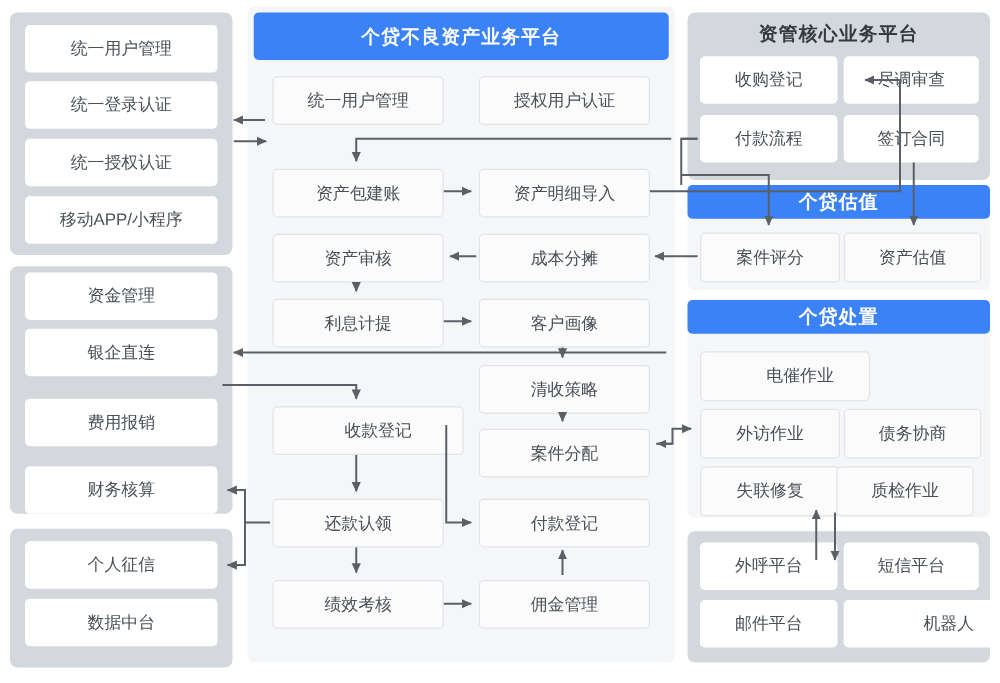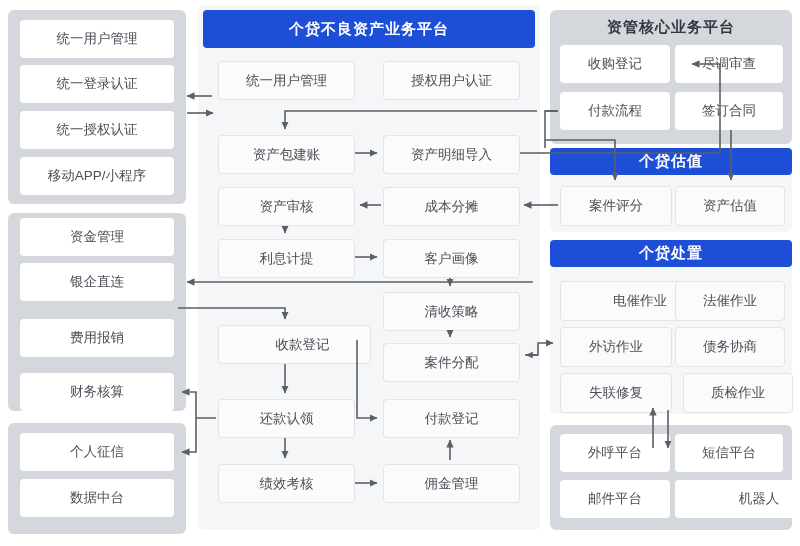--- a/index.html
+++ b/index.html
@@ -8,21 +8,21 @@
     font-family:"Liberation Sans","DejaVu Sans",sans-serif;
     -webkit-font-smoothing:antialiased;
   }
   #stage{position:relative;width:800px;height:546px;overflow:hidden;}
 
   
   .group{position:absolute;background:#d4d7dc;border-radius:6px;}
   
   .panel-light{position:absolute;background:#f4f6f8;border-radius:6px;}
   
-  .bar-blue{position:absolute;background:#1d4ed8;border-radius:4px;
+  .bar-blue{position:absolute;background:#3b82f6;border-radius:4px;
     color:#ffffff;font-size:15px;font-weight:bold;
     display:flex;align-items:center;justify-content:center;letter-spacing:1px;}
   
   .bar-plain{position:absolute;color:#333a42;font-size:15px;font-weight:bold;
     display:flex;align-items:center;justify-content:center;letter-spacing:1px;}
 
   
   .node{position:absolute;background:#ffffff;border-radius:4px;
     display:flex;align-items:center;justify-content:center;
     font-size:13.5px;color:#4a5057;}
@@ -94,25 +94,24 @@
 
   <div class="panel-light" style="left:550px;top:148px;width:242px;height:84px;"></div>
   <div class="bar-blue" style="left:550px;top:148px;width:242px;height:27px;">个贷估值</div>
   <div class="node outline" style="left:560px;top:186px;width:110px;height:38px;">案件评分</div>
   <div class="node outline" style="left:675px;top:186px;width:108px;height:38px;">资产估值</div>
 
   <div class="panel-light" style="left:550px;top:240px;width:242px;height:174px;"></div>
   <div class="bar-blue" style="left:550px;top:240px;width:242px;height:27px;">个贷处置</div>
 
   <div class="node outline" style="left:560px;top:281px;width:110px;height:38px;padding-left:24px;">电催作业</div>
-  <div class="node outline" style="left:675px;top:281px;width:108px;height:38px;">法催作业</div>
   <div class="node outline" style="left:560px;top:327px;width:110px;height:38px;">外访作业</div>
   <div class="node outline" style="left:675px;top:327px;width:108px;height:38px;">债务协商</div>
   <div class="node outline" style="left:560px;top:373px;width:110px;height:38px;">失联修复</div>
-  <div class="node outline" style="left:683px;top:373px;width:108px;height:38px;">质检作业</div>
+  <div class="node outline" style="left:669px;top:373px;width:108px;height:38px;">质检作业</div>
 
   <div class="group" style="left:550px;top:425px;width:242px;height:105px;"></div>
   <div class="node flat" style="left:560px;top:434px;width:110px;height:38px;">外呼平台</div>
   <div class="node flat" style="left:675px;top:434px;width:108px;height:38px;">短信平台</div>
   <div class="node flat" style="left:560px;top:480px;width:110px;height:38px;">邮件平台</div>
   <div class="node flat" style="left:675px;top:480px;width:108px;height:38px;padding-left:30px;">机器人</div>
 
   <svg class="wires" viewBox="0 0 800 546">
     <defs>
       <marker id="ah" markerWidth="9" markerHeight="9" refX="7.5" refY="4.5" orient="auto" markerUnits="userSpaceOnUse">

